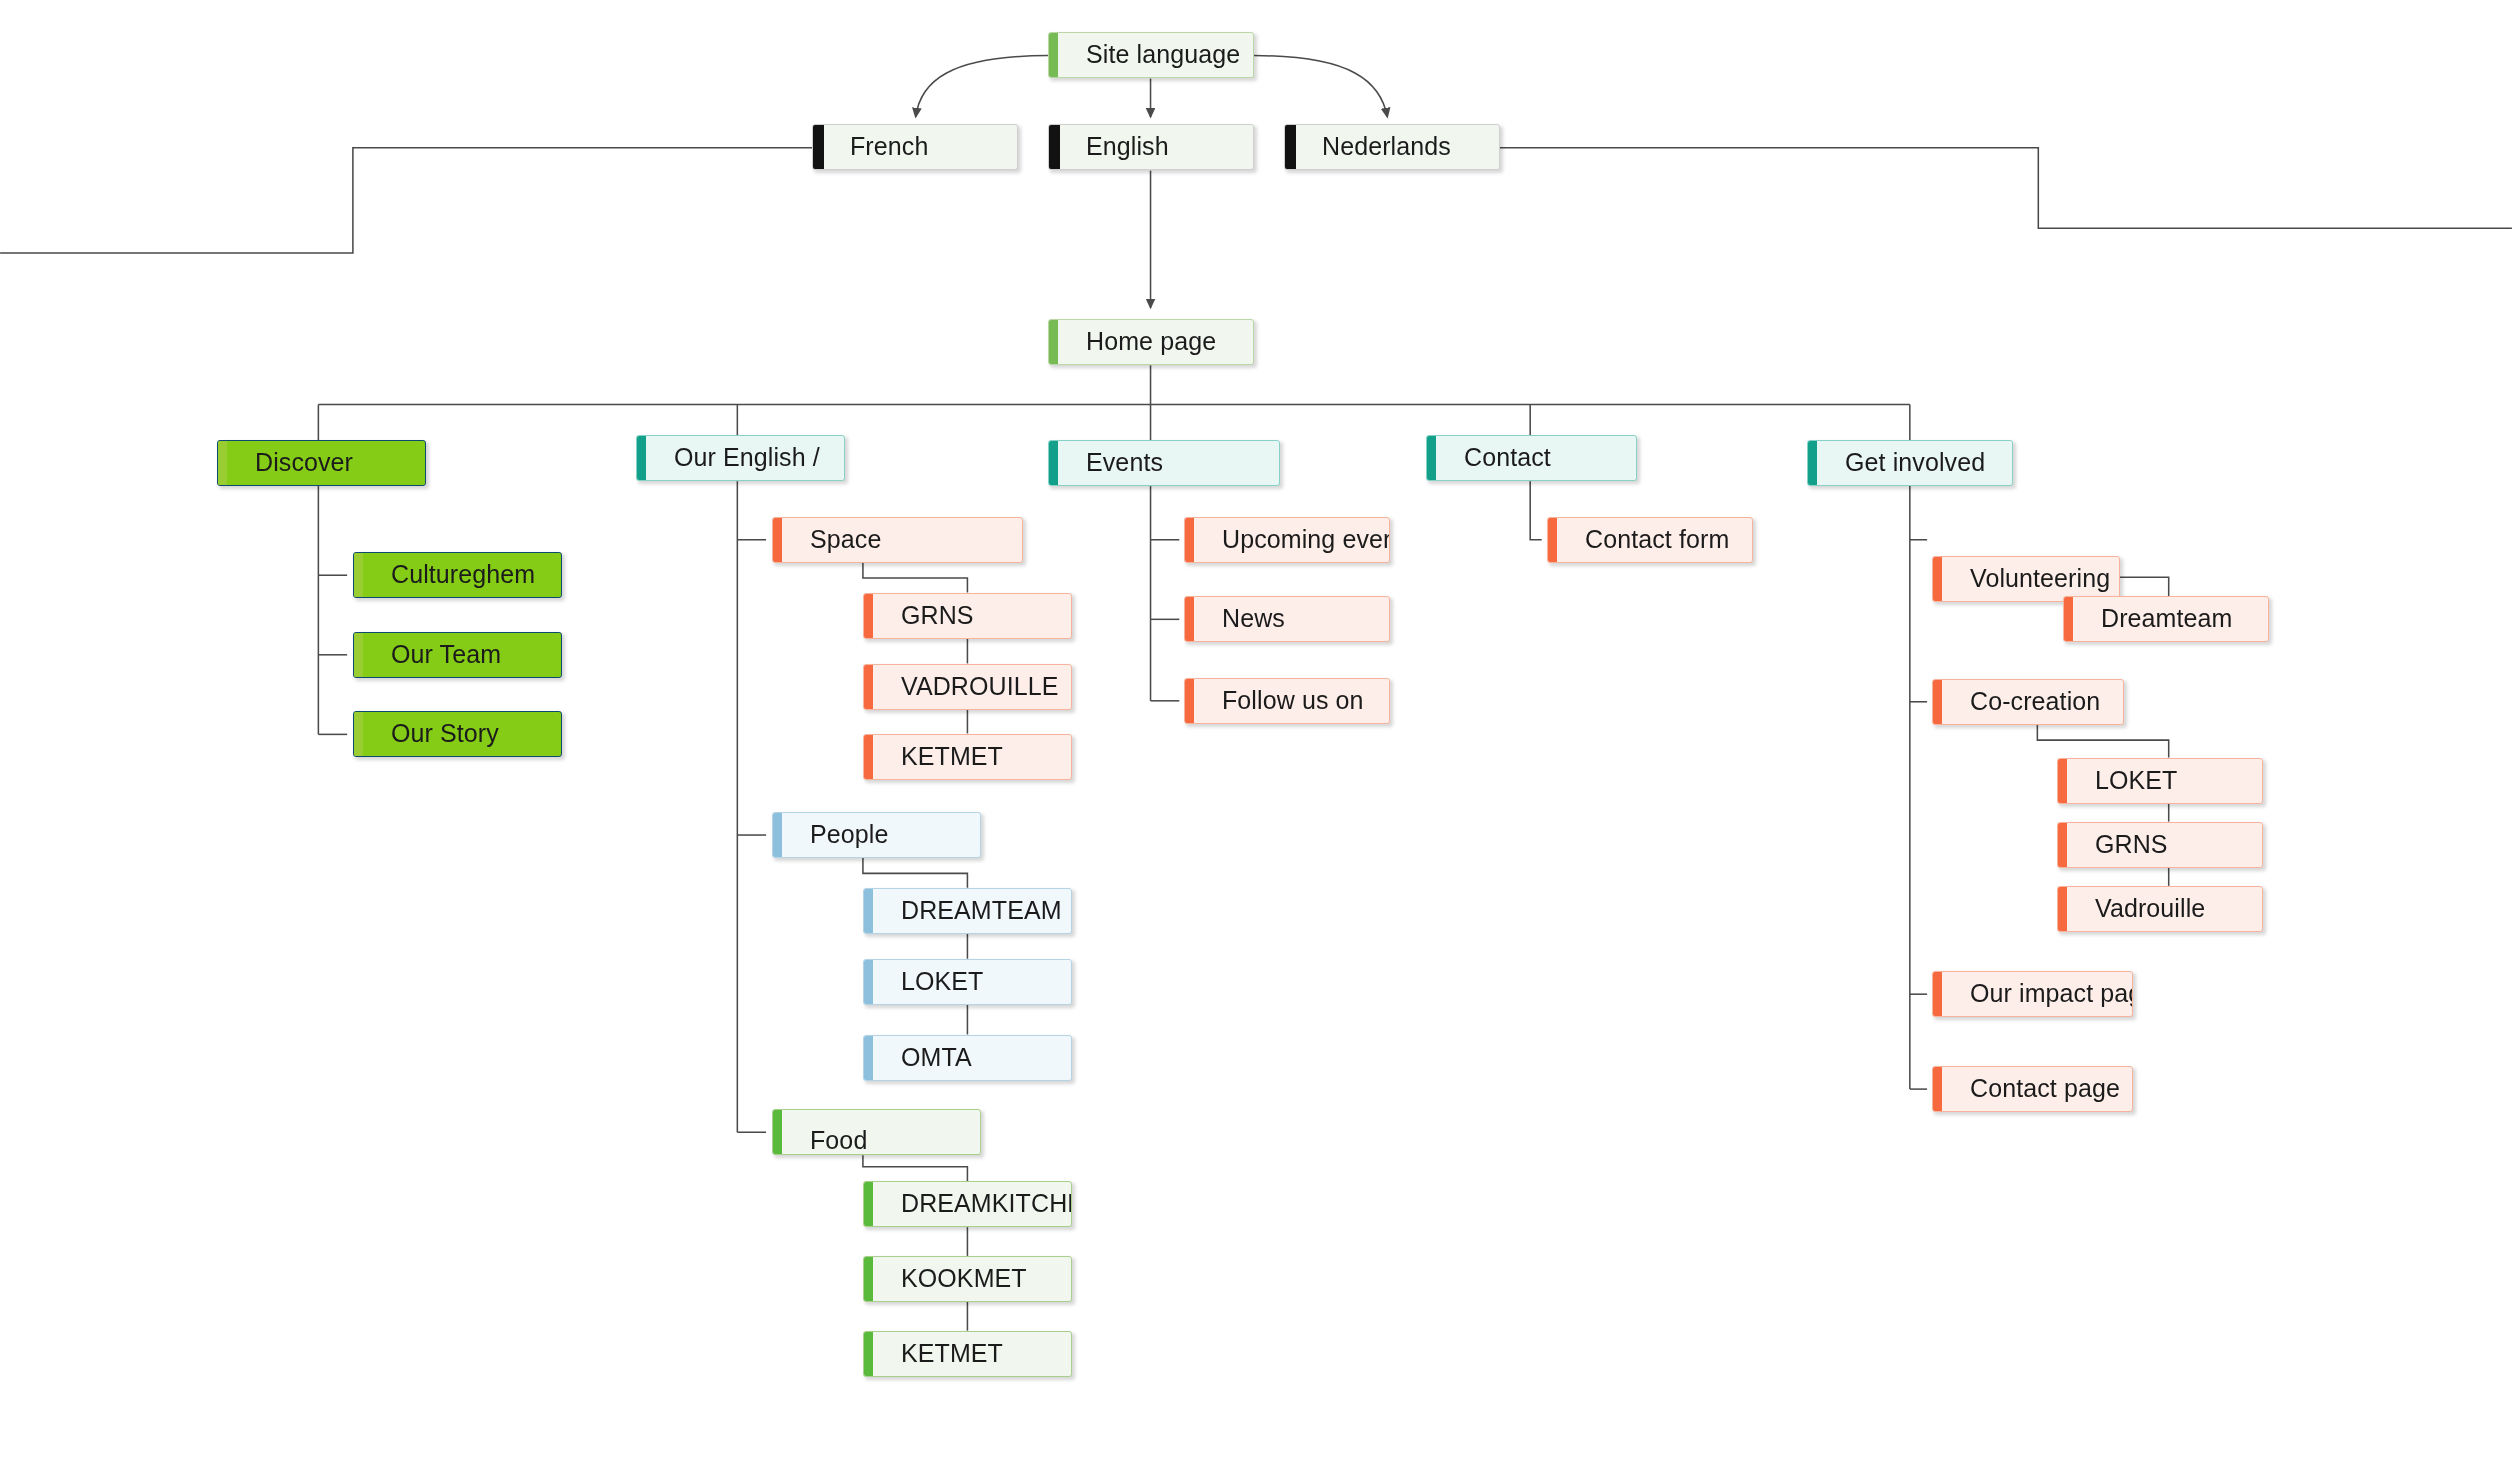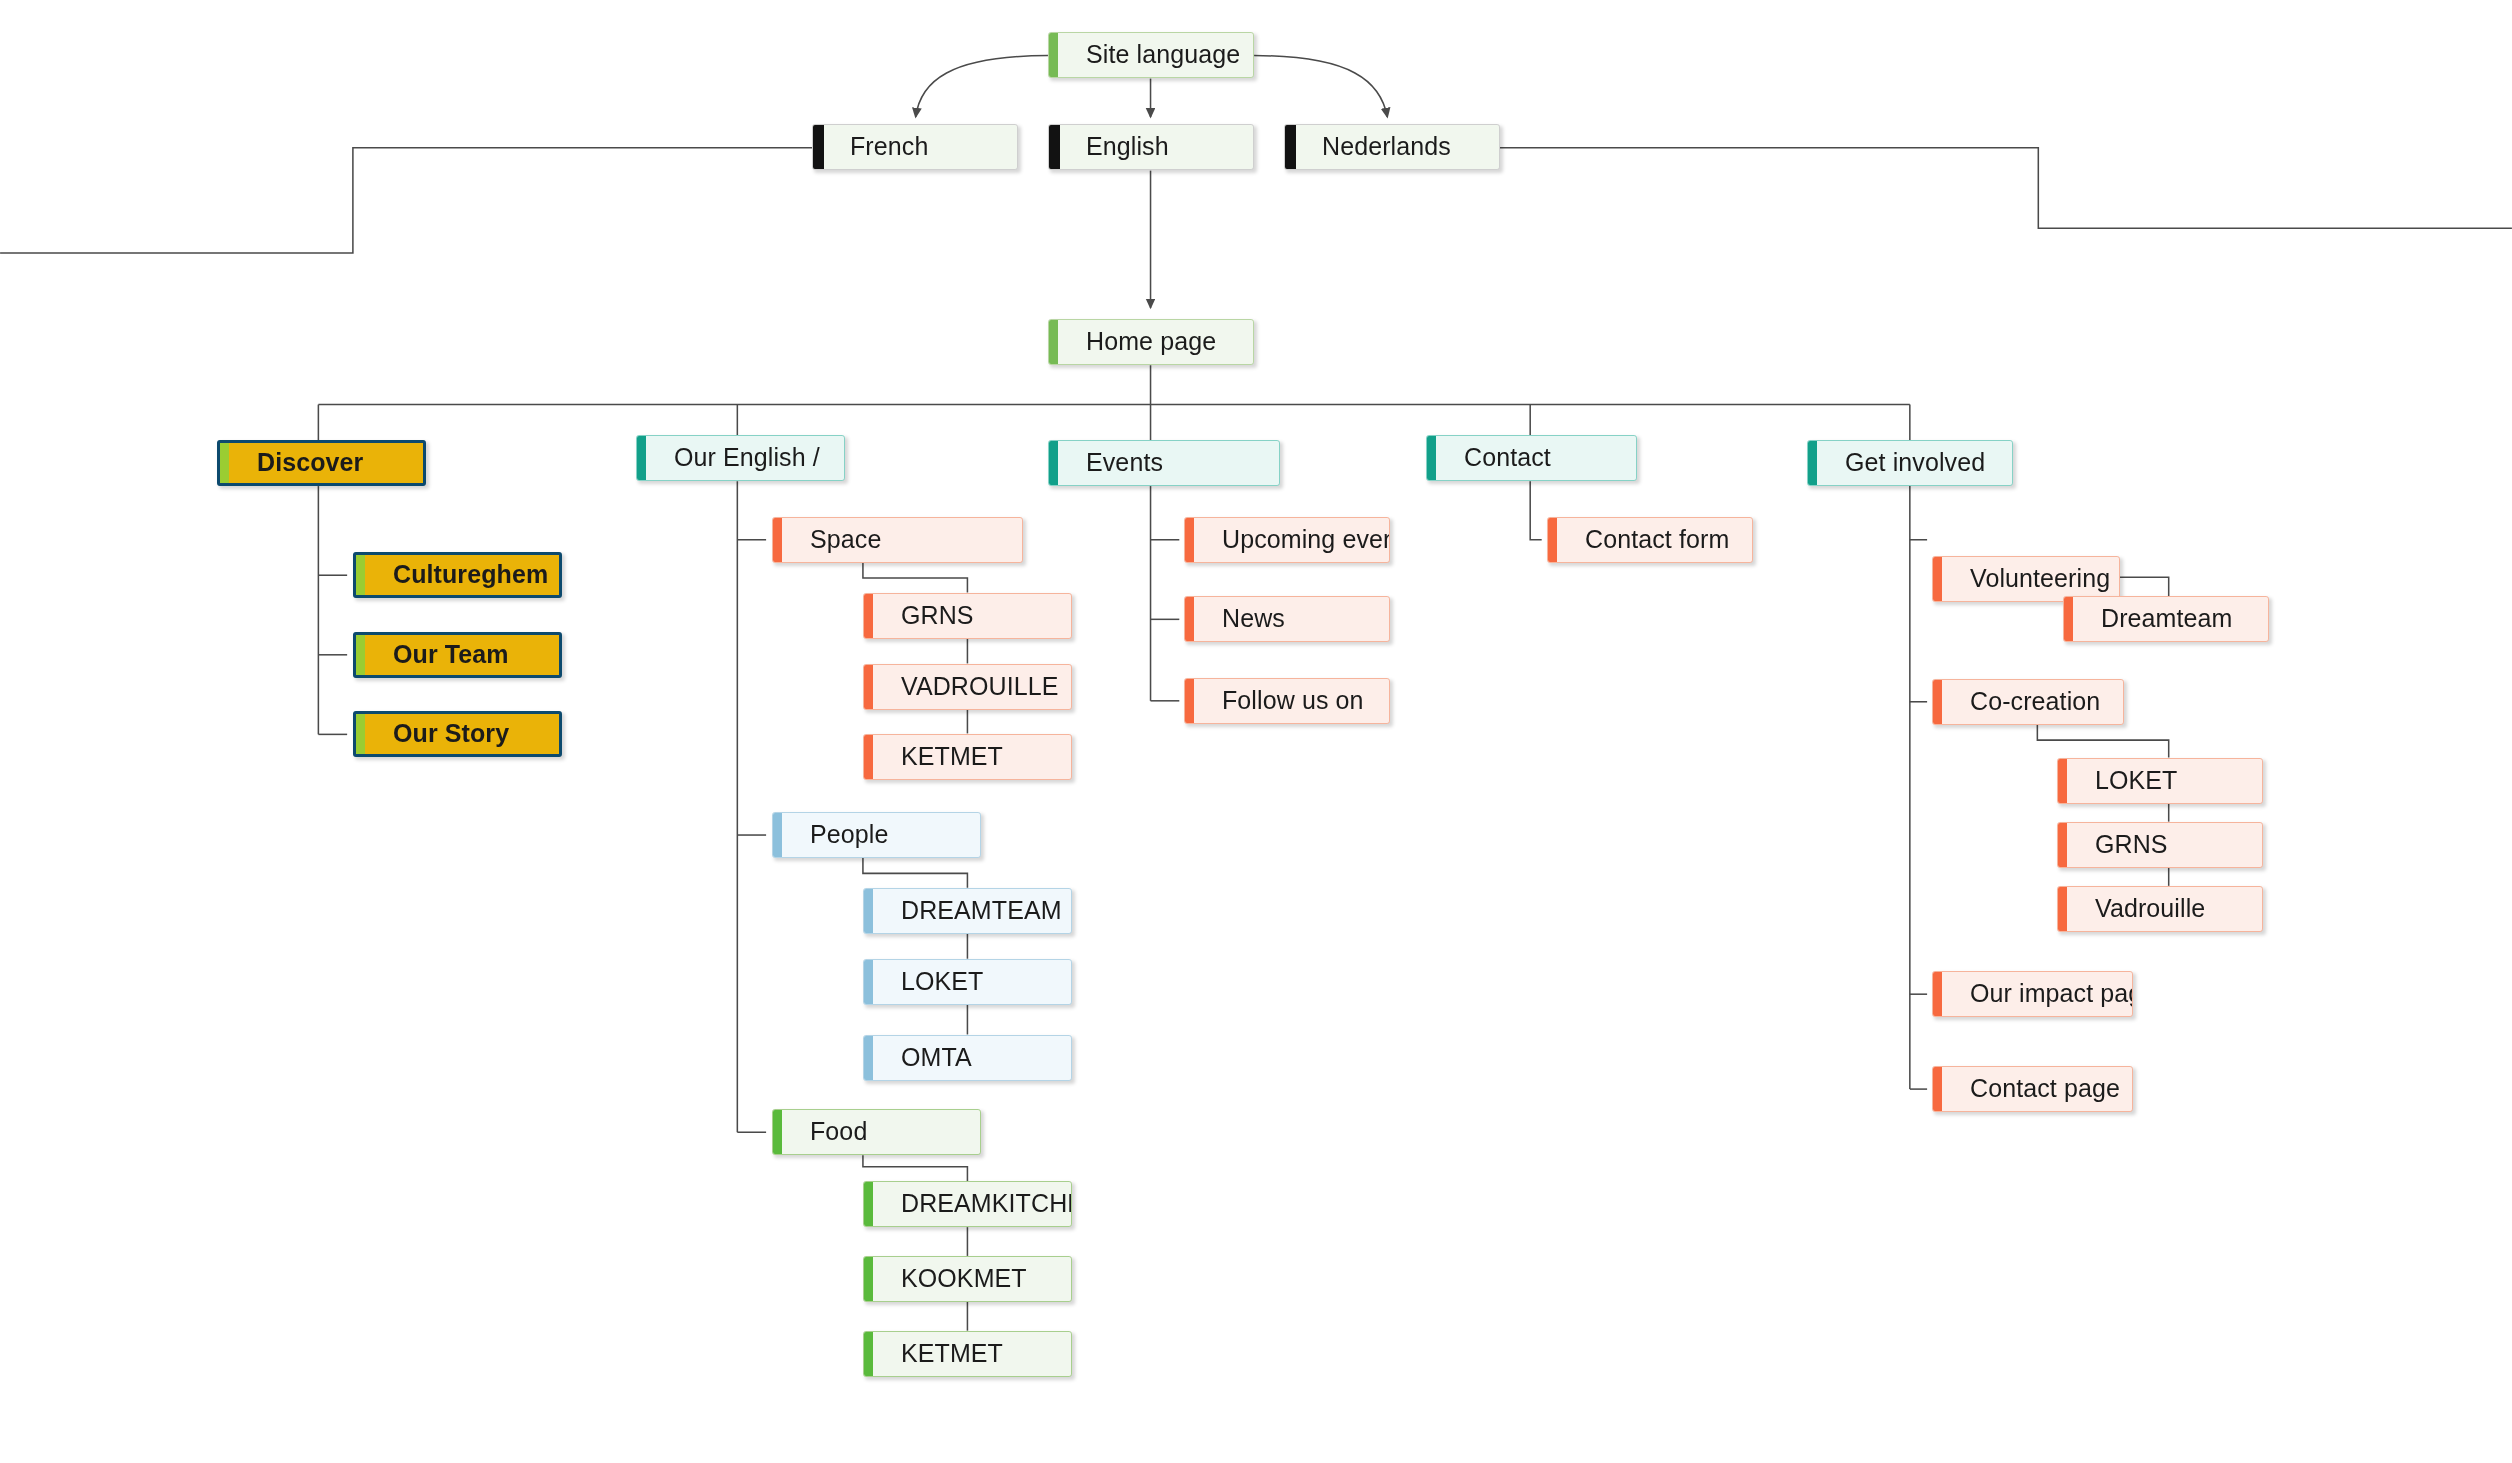--- a/index.html
+++ b/index.html
@@ -46,21 +46,21 @@
     white-space:nowrap;
     letter-spacing:0.1px;
   }
   
   .pal-root      { background:#f1f7ee; border:1px solid #b9d6a4; }
   .pal-root      .accent{ background:#77bb55; }
 
   .pal-lang      { background:#f1f7ee; border:1px solid #cfcfcf; }
   .pal-lang      .accent{ background:#121212; width:10.5px; }
 
-  .pal-discover  { background:#eab308; border:3px solid #0c4a6e;font-weight:bold; }
+  .pal-discover  { background:#84cc16; border:1px solid #0c4a6e; }
   .pal-discover  .accent{ background:#9acd32; }
 
   .pal-teal      { background:#e9f7f4; border:1px solid #86d2c6; }
   .pal-teal      .accent{ background:#12a08a; }
 
   .pal-coral     { background:#fdeee9; border:1px solid #f6b49c; }
   .pal-coral     .accent{ background:#f7693f; }
 
   .pal-blue      { background:#f1f8fc; border:1px solid #b4d4e6; }
   .pal-blue      .accent{ background:#8cc0dc; }
@@ -219,21 +219,21 @@
   </div>
   <div class="node pal-blue" style="left:863px;top:959px;width:209px;height:46px;">
     <span class="accent"></span>
     <span class="label">LOKET</span>
   </div>
   <div class="node pal-blue" style="left:863px;top:1035px;width:209px;height:46px;">
     <span class="accent"></span>
     <span class="label">OMTA</span>
   </div>
 
-  <div class="node pal-green" style="left:772px;top:1109px;width:209px;height:46px;">
+  <div class="node pal-green" style="left:772px;top:1109px;width:209px;height:46px;align-items:flex-end;">
     <span class="accent"></span>
     <span class="label">Food</span>
   </div>
   <div class="node pal-green" style="left:863px;top:1181px;width:209px;height:46px;">
     <span class="accent"></span>
     <span class="label">DREAMKITCHEN</span>
   </div>
   <div class="node pal-green" style="left:863px;top:1256px;width:209px;height:46px;">
     <span class="accent"></span>
     <span class="label">KOOKMET</span>

